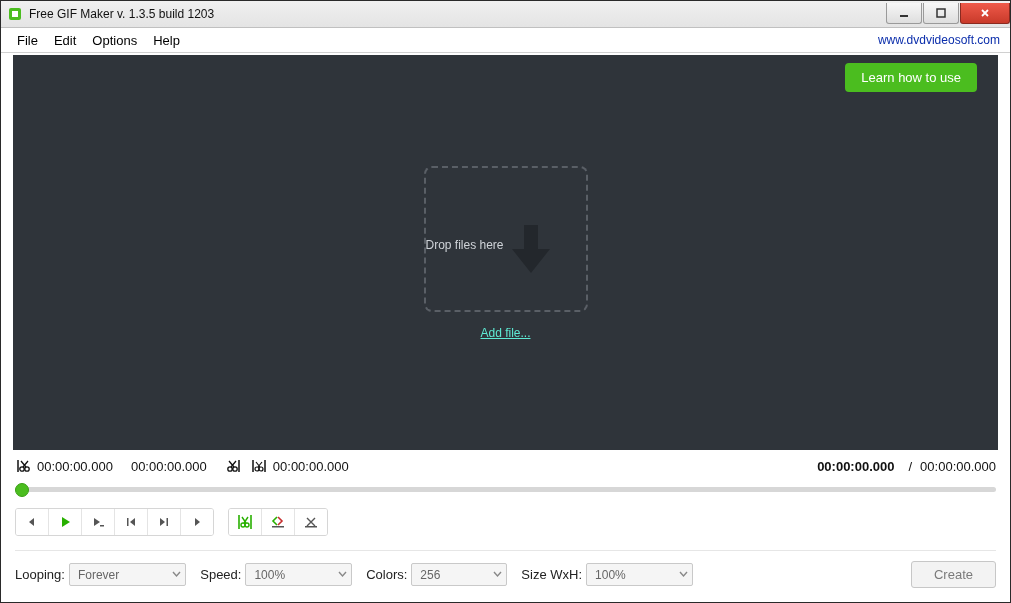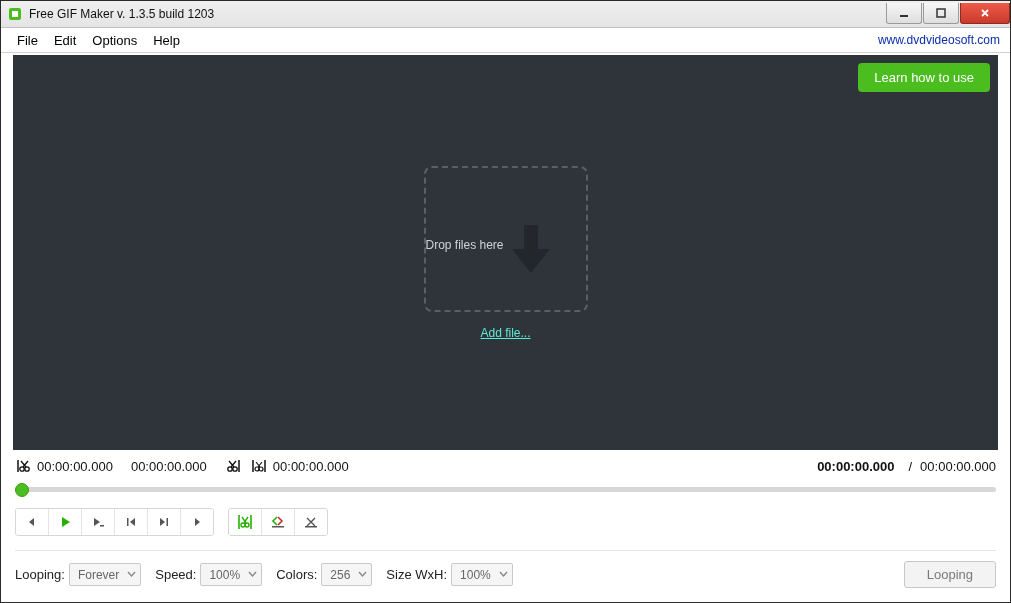--- a/index.html
+++ b/index.html
@@ -82,21 +82,21 @@
     background: #2f343a;
     position: relative;
     display:flex;
     align-items:center;
     justify-content:center;
     flex-direction:column;
     margin: 2px 12px 2px 12px;
   }
   .learn-btn {
     position: absolute;
-    top: 8px; right: 8px;
+    top: 8px; right: 21px;
     background: #4bbd1f;
     color: #fff;
     font-size: 13px;
     padding: 7px 16px;
     border-radius: 4px;
     border: none;
     cursor: pointer;
   }
   .dropzone {
     width: 160px;
@@ -180,20 +180,21 @@
   .optsrow label { margin-right:4px; }
   .sel {
     display:inline-flex; align-items:center;
     border:1px solid #c9c9c9; border-radius:2px;
     background:#f5f5f5;
     height:21px;
     padding: 0 4px 0 8px;
     margin-right: 14px;
     color:#666;
     font-size:12px;
+    gap:45px;
   }
   .sel .caret { margin-left:8px; }
   .optsrow .spacer{flex:1;}
   .create-btn {
     border:1px solid #c7c7c7;
     background:#f3f3f3;
     color:#7a7a7a;
     padding: 5px 22px;
     border-radius:3px;
     font-size:13px;
@@ -395,16 +396,16 @@
     <div class="sel">
       <span>100%</span>
       <span class="caret">
           <svg width="9" height="9">
             <path d="M1 2 L4.5 6 L8 2" fill="none" stroke="#888" stroke-width="1.4"></path>
           </svg>
         </span>
     </div>
 
     <span class="spacer"></span>
-    <button class="create-btn">Looping</button>
+    <button class="create-btn">Create</button>
   </div>
 
 </div>
 
 </body></html>

